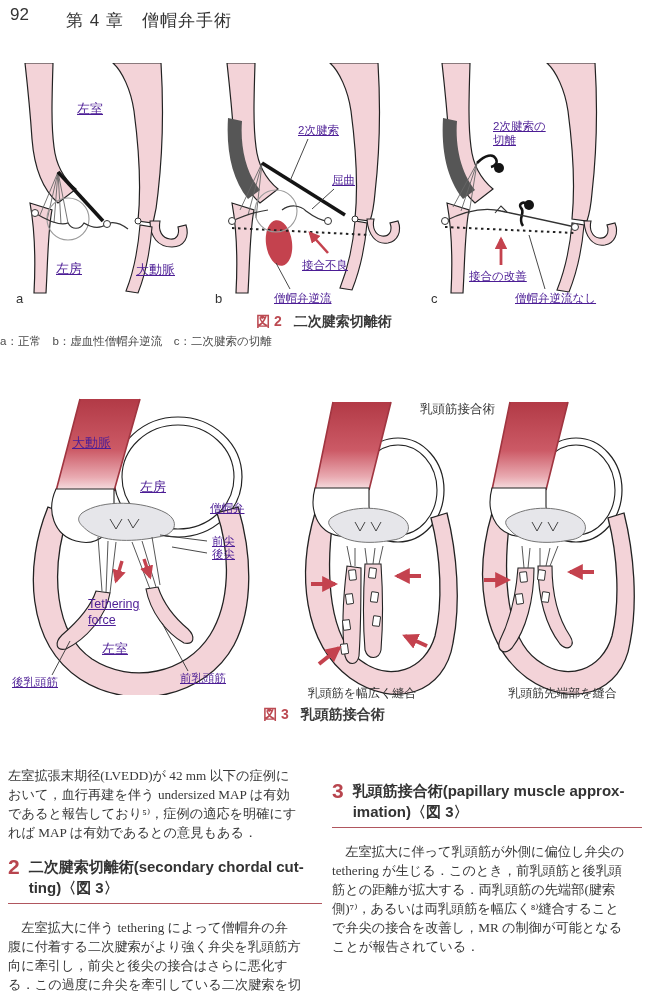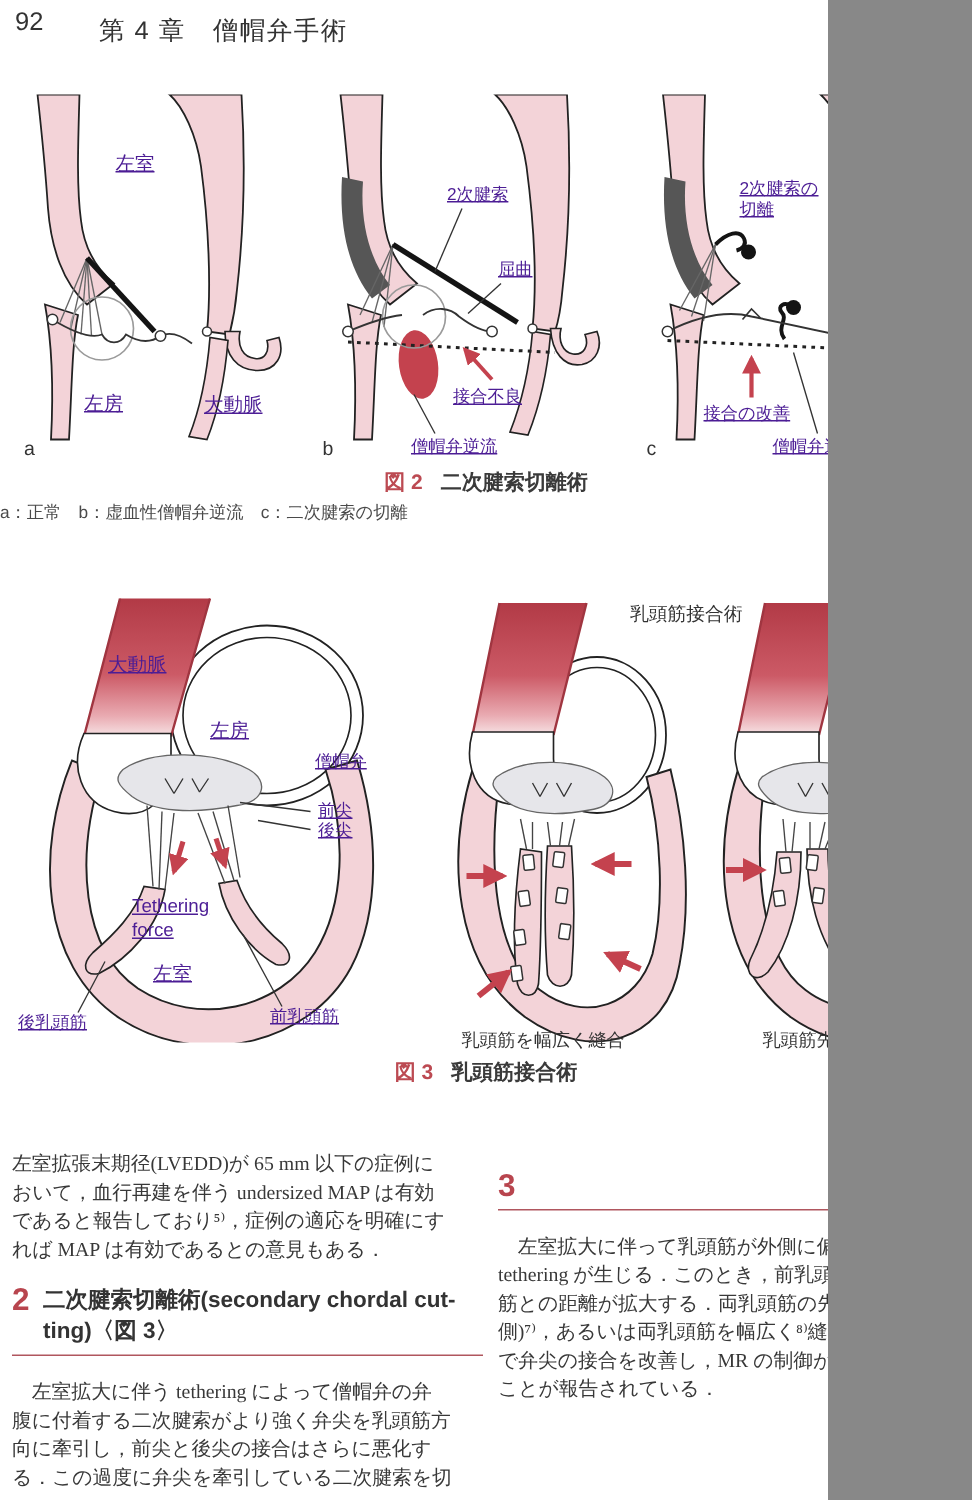--- a/index.html
+++ b/index.html
@@ -1,16 +1,16 @@
 <!DOCTYPE html>
 <html><head>
 <meta charset="utf-8">
 <style>
   html,body{margin:0;padding:0;background:#888;}
-  .page{position:relative;width:552px;height:1000px;background:#ffffff;overflow:hidden;
+  .page{position:relative;width:648px;height:1000px;background:#ffffff;overflow:hidden;
         font-family:"Liberation Sans","DejaVu Sans",sans-serif;color:#222;}
   
   .pagenum{position:absolute;left:10px;top:5px;font-size:17px;color:#333;}
   .chapter{position:absolute;left:66px;top:9px;font-size:17px;color:#333;letter-spacing:1px;}
   
   .panel{position:absolute;}
   .panel svg{position:absolute;left:0;top:0;}
   .lbl{position:absolute;font-size:11.5px;color:#4c1d95;white-space:pre-line;line-height:1.25;text-decoration:underline;}
   .letter{position:absolute;font-size:13px;color:#333;}
   .figcap{position:absolute;left:0;width:648px;text-align:center;font-size:14px;font-weight:bold;color:#3a3a3a;}
@@ -295,39 +295,41 @@
   </div>
 
   <div class="panelcap" style="left:277px;top:685px;width:170px">乳頭筋を幅広く縫合</div>
   <div class="panelcap" style="left:475px;top:685px;width:175px">乳頭筋先端部を縫合</div>
 
   <div class="figcap" style="top:706px">
     <span class="fignum">図 3</span><span>乳頭筋接合術</span>
   </div>
 
   <div class="col col-left">
-    <div class="para">左室拡張末期径(LVEDD)が 65 mm 以下の症例に
+    <div class="para">左室拡張末期径(LVEDD)が 42 mm 以下の症例に
 おいて，血行再建を伴う undersized MAP は有効
 であると報告しており⁵⁾，症例の適応を明確にす
 れば MAP は有効であるとの意見もある．</div>
     <div class="secthead">
       <span class="secnum">2</span>
       <span class="sectitle">二次腱索切離術(secondary chordal cut-
 ting)〈図 3〉</span>
     </div>
     <div class="rule"></div>
     <div class="para p2">　左室拡大に伴う tethering によって僧帽弁の弁
 腹に付着する二次腱索がより強く弁尖を乳頭筋方
 向に牽引し，前尖と後尖の接合はさらに悪化す
 る．この過度に弁尖を牽引している二次腱索を切</div>
   </div>
 
   <div class="col col-right">
     <div class="secthead">
       <span class="secnum">3</span>
+      <span class="sectitle">乳頭筋接合術(papillary muscle approx-
+imation)〈図 3〉</span>
     </div>
     <div class="rule"></div>
     <div class="para p2">　左室拡大に伴って乳頭筋が外側に偏位し弁尖の
 tethering が生じる．このとき，前乳頭筋と後乳頭
 筋との距離が拡大する．両乳頭筋の先端部(腱索
 側)⁷⁾，あるいは両乳頭筋を幅広く⁸⁾縫合すること
 で弁尖の接合を改善し，MR の制御が可能となる
 ことが報告されている．</div>
   </div>
 

